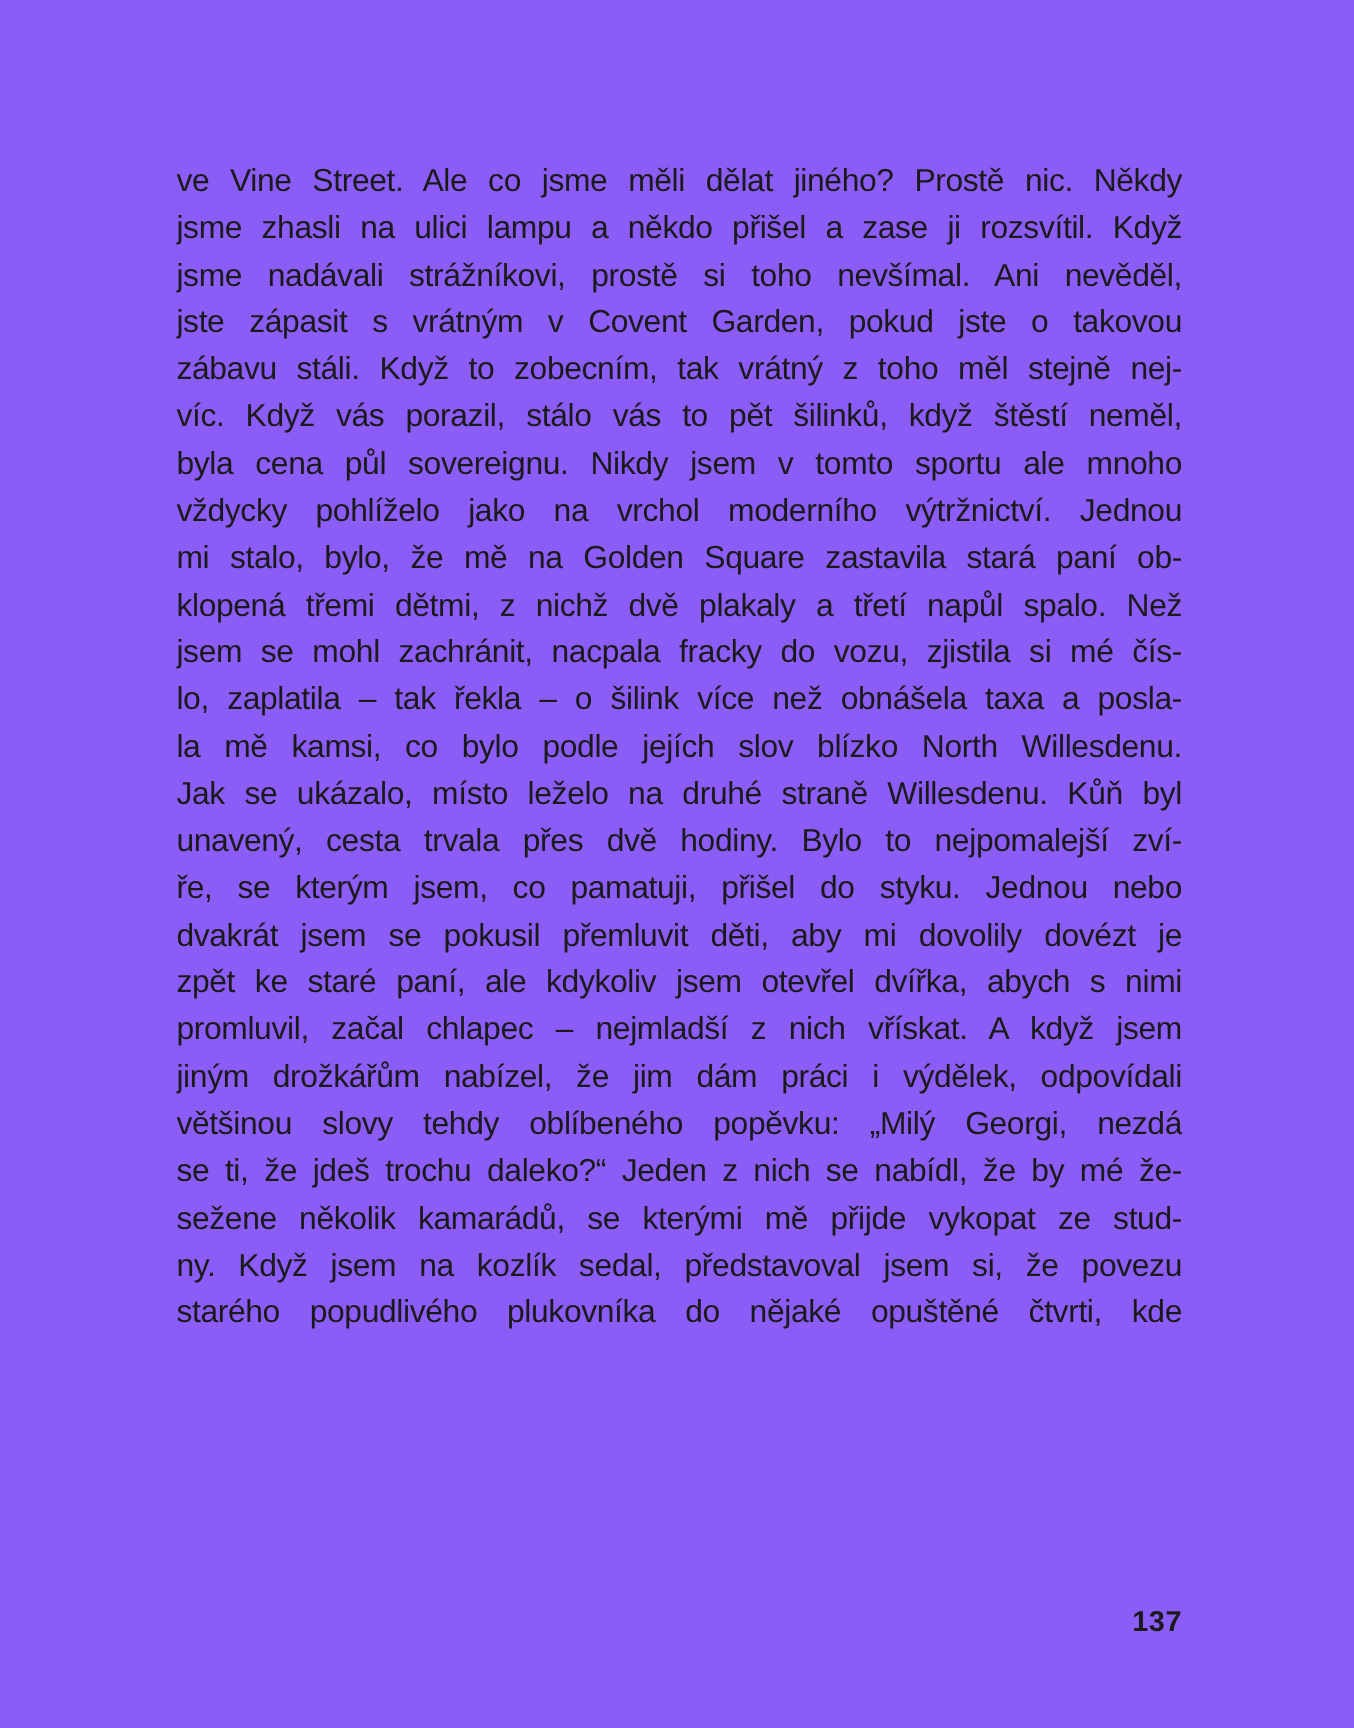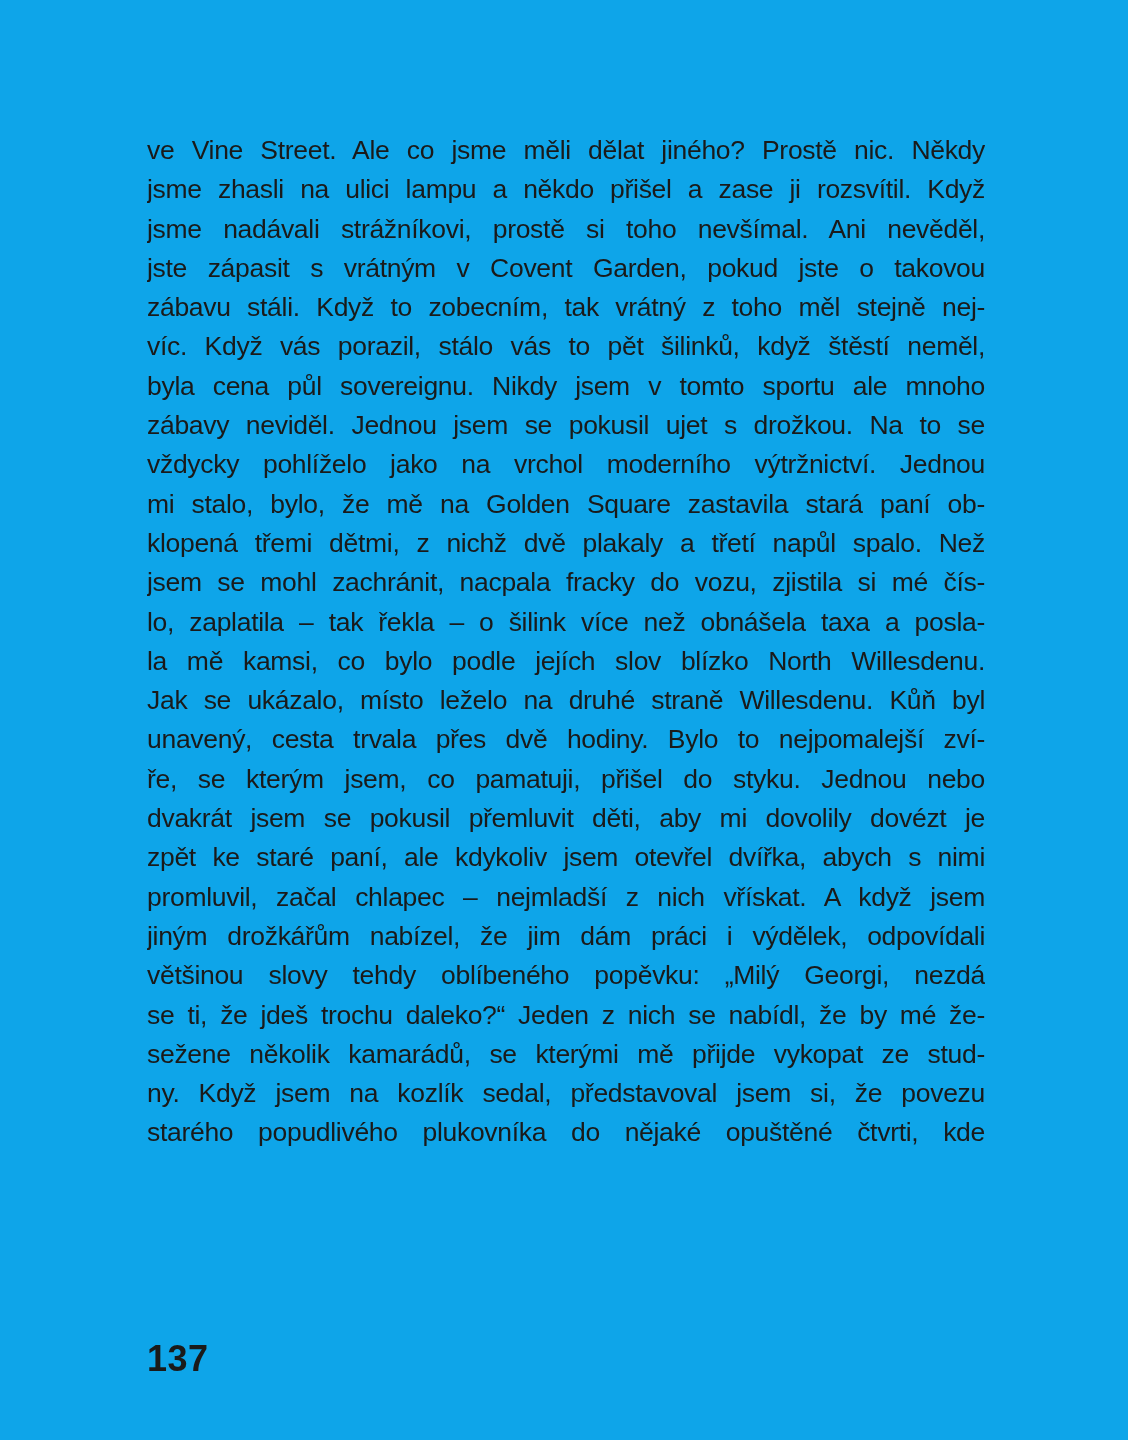--- a/index.html
+++ b/index.html
@@ -10,21 +10,21 @@
     width: 1128px;
     height: 1440px;
     background: #ffffff;
     position: relative;
     font-family: "Liberation Sans", sans-serif;
     color: #1a1a1a;
   }
   .page {
     position: absolute;
     inset: 0;
-    background: #0ea5e9;
+    background: #8b5cf6;
   }
   .text-block {
     position: absolute;
     left: 147px;
     top: 131px;
     width: 838px;
   }
   .line {
     height: 39.3px;
     line-height: 39.3px;
@@ -32,40 +32,39 @@
     letter-spacing: -0.3px;
     text-align: justify;
     text-align-last: justify;
     overflow: hidden;
   }
   .page-number {
     position: absolute;
     left: 147px;
     top: 1338px;
     width: 838px;
-    text-align: left;
+    text-align: right;
     font-weight: 700;
-    font-size: 36px;
+    font-size: 24px;
     letter-spacing: 0.5px;
     color: #1a1a1a;
   }
 </style>
 </head>
 <body>
 
 <div class="page">
   <div class="text-block">
     <div class="line">ve Vine Street. Ale co jsme měli dělat jiného? Prostě nic. Někdy</div>
     <div class="line">jsme zhasli na ulici lampu a někdo přišel a zase ji rozsvítil. Když</div>
     <div class="line">jsme nadávali strážníkovi, prostě si toho nevšímal. Ani nevěděl,</div>
     <div class="line">jste zápasit s vrátným v Covent Garden, pokud jste o takovou</div>
     <div class="line">zábavu stáli. Když to zobecním, tak vrátný z toho měl stejně nej-</div>
     <div class="line">víc. Když vás porazil, stálo vás to pět šilinků, když štěstí neměl,</div>
     <div class="line">byla cena půl sovereignu. Nikdy jsem v tomto sportu ale mnoho</div>
-    <div class="line">zábavy neviděl. Jednou jsem se pokusil ujet s drožkou. Na to se</div>
     <div class="line">vždycky pohlíželo jako na vrchol moderního výtržnictví. Jednou</div>
     <div class="line">mi stalo, bylo, že mě na Golden Square zastavila stará paní ob-</div>
     <div class="line">klopená třemi dětmi, z nichž dvě plakaly a třetí napůl spalo. Než</div>
     <div class="line">jsem se mohl zachránit, nacpala fracky do vozu, zjistila si mé čís-</div>
     <div class="line">lo, zaplatila – tak řekla – o šilink více než obnášela taxa a posla-</div>
     <div class="line">la mě kamsi, co bylo podle jejích slov blízko North Willesdenu.</div>
     <div class="line">Jak se ukázalo, místo leželo na druhé straně Willesdenu. Kůň byl</div>
     <div class="line">unavený, cesta trvala přes dvě hodiny. Bylo to nejpomalejší zví-</div>
     <div class="line">ře, se kterým jsem, co pamatuji, přišel do styku. Jednou nebo</div>
     <div class="line">dvakrát jsem se pokusil přemluvit děti, aby mi dovolily dovézt je</div>

